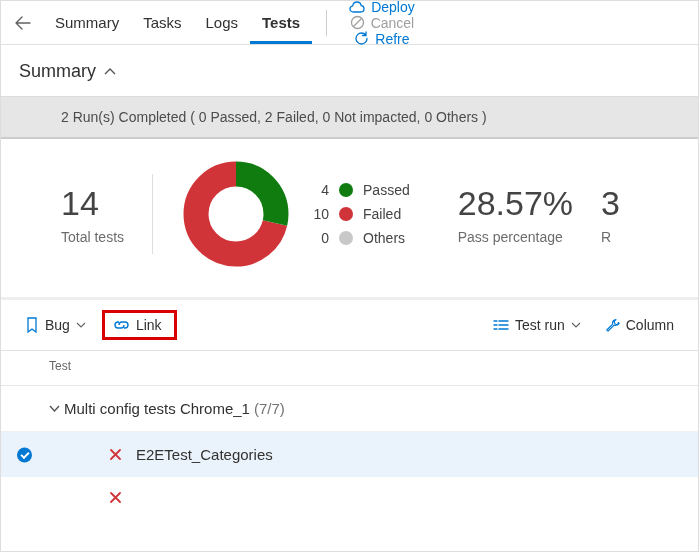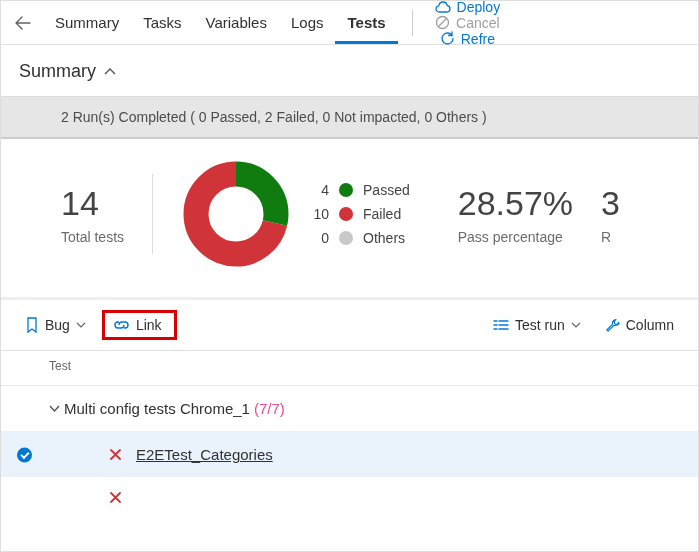--- a/index.html
+++ b/index.html
@@ -129,29 +129,28 @@
     }
     .group-row {
       display: flex;
       align-items: center;
       gap: 4px;
       padding: 14px 16px 14px 48px;
       font-size: 15px;
       border-bottom: 1px solid #f0f0f0;
       cursor: pointer;
     }
-    .group-count { color: #ec4899; }
+    .group-count { color: #737373; }
     .test-row {
       display: flex;
       align-items: center;
       gap: 14px;
       padding: 14px 16px 14px 108px;
       font-size: 15px;
       position: relative;
-      text-decoration: underline;
     }
     .test-row.selected { background: #eaf3fb; }
     .test-row.selected::before {
       content: "";
       position: absolute;
       left: 16px;
       top: 50%;
       transform: translate(0,-50%);
       width: 15px;
       height: 15px;
@@ -178,21 +177,20 @@
 
 <div class="topbar">
   <span class="back-arrow">
     <svg width="16" height="14" viewBox="0 0 16 14">
         <path d="M7 1 L1 7 L7 13 M1 7 H15" stroke="currentColor" stroke-width="1.4" fill="none" stroke-linecap="round" stroke-linejoin="round"></path>
       </svg>
   </span>
   <div class="tabs">
     <div class="tab">Summary</div>
     <div class="tab">Tasks</div>
-    <div class="tab">Variables</div>
     <div class="tab">Logs</div>
     <div class="tab active">Tests</div>
   </div>
   <div class="topbar-divider"></div>
   <div class="top-actions">
     <div class="top-action">
       <svg width="16" height="12" viewBox="0 0 16 12" class="icon-blue">
           <path d="M4.5 11C2.5 11 1 9.6 1 7.9c0-1.6 1.2-2.9 2.7-3.1C4.1 2.6 5.9 1 8 1c2.1 0 3.9 1.6 4.2 3.7 1.6.1 2.8 1.4 2.8 3.1 0 1.8-1.4 3.2-3.2 3.2H4.5z" fill="none" stroke="currentColor" stroke-width="1.3"></path>
         </svg>
       <span>Deploy</span>

